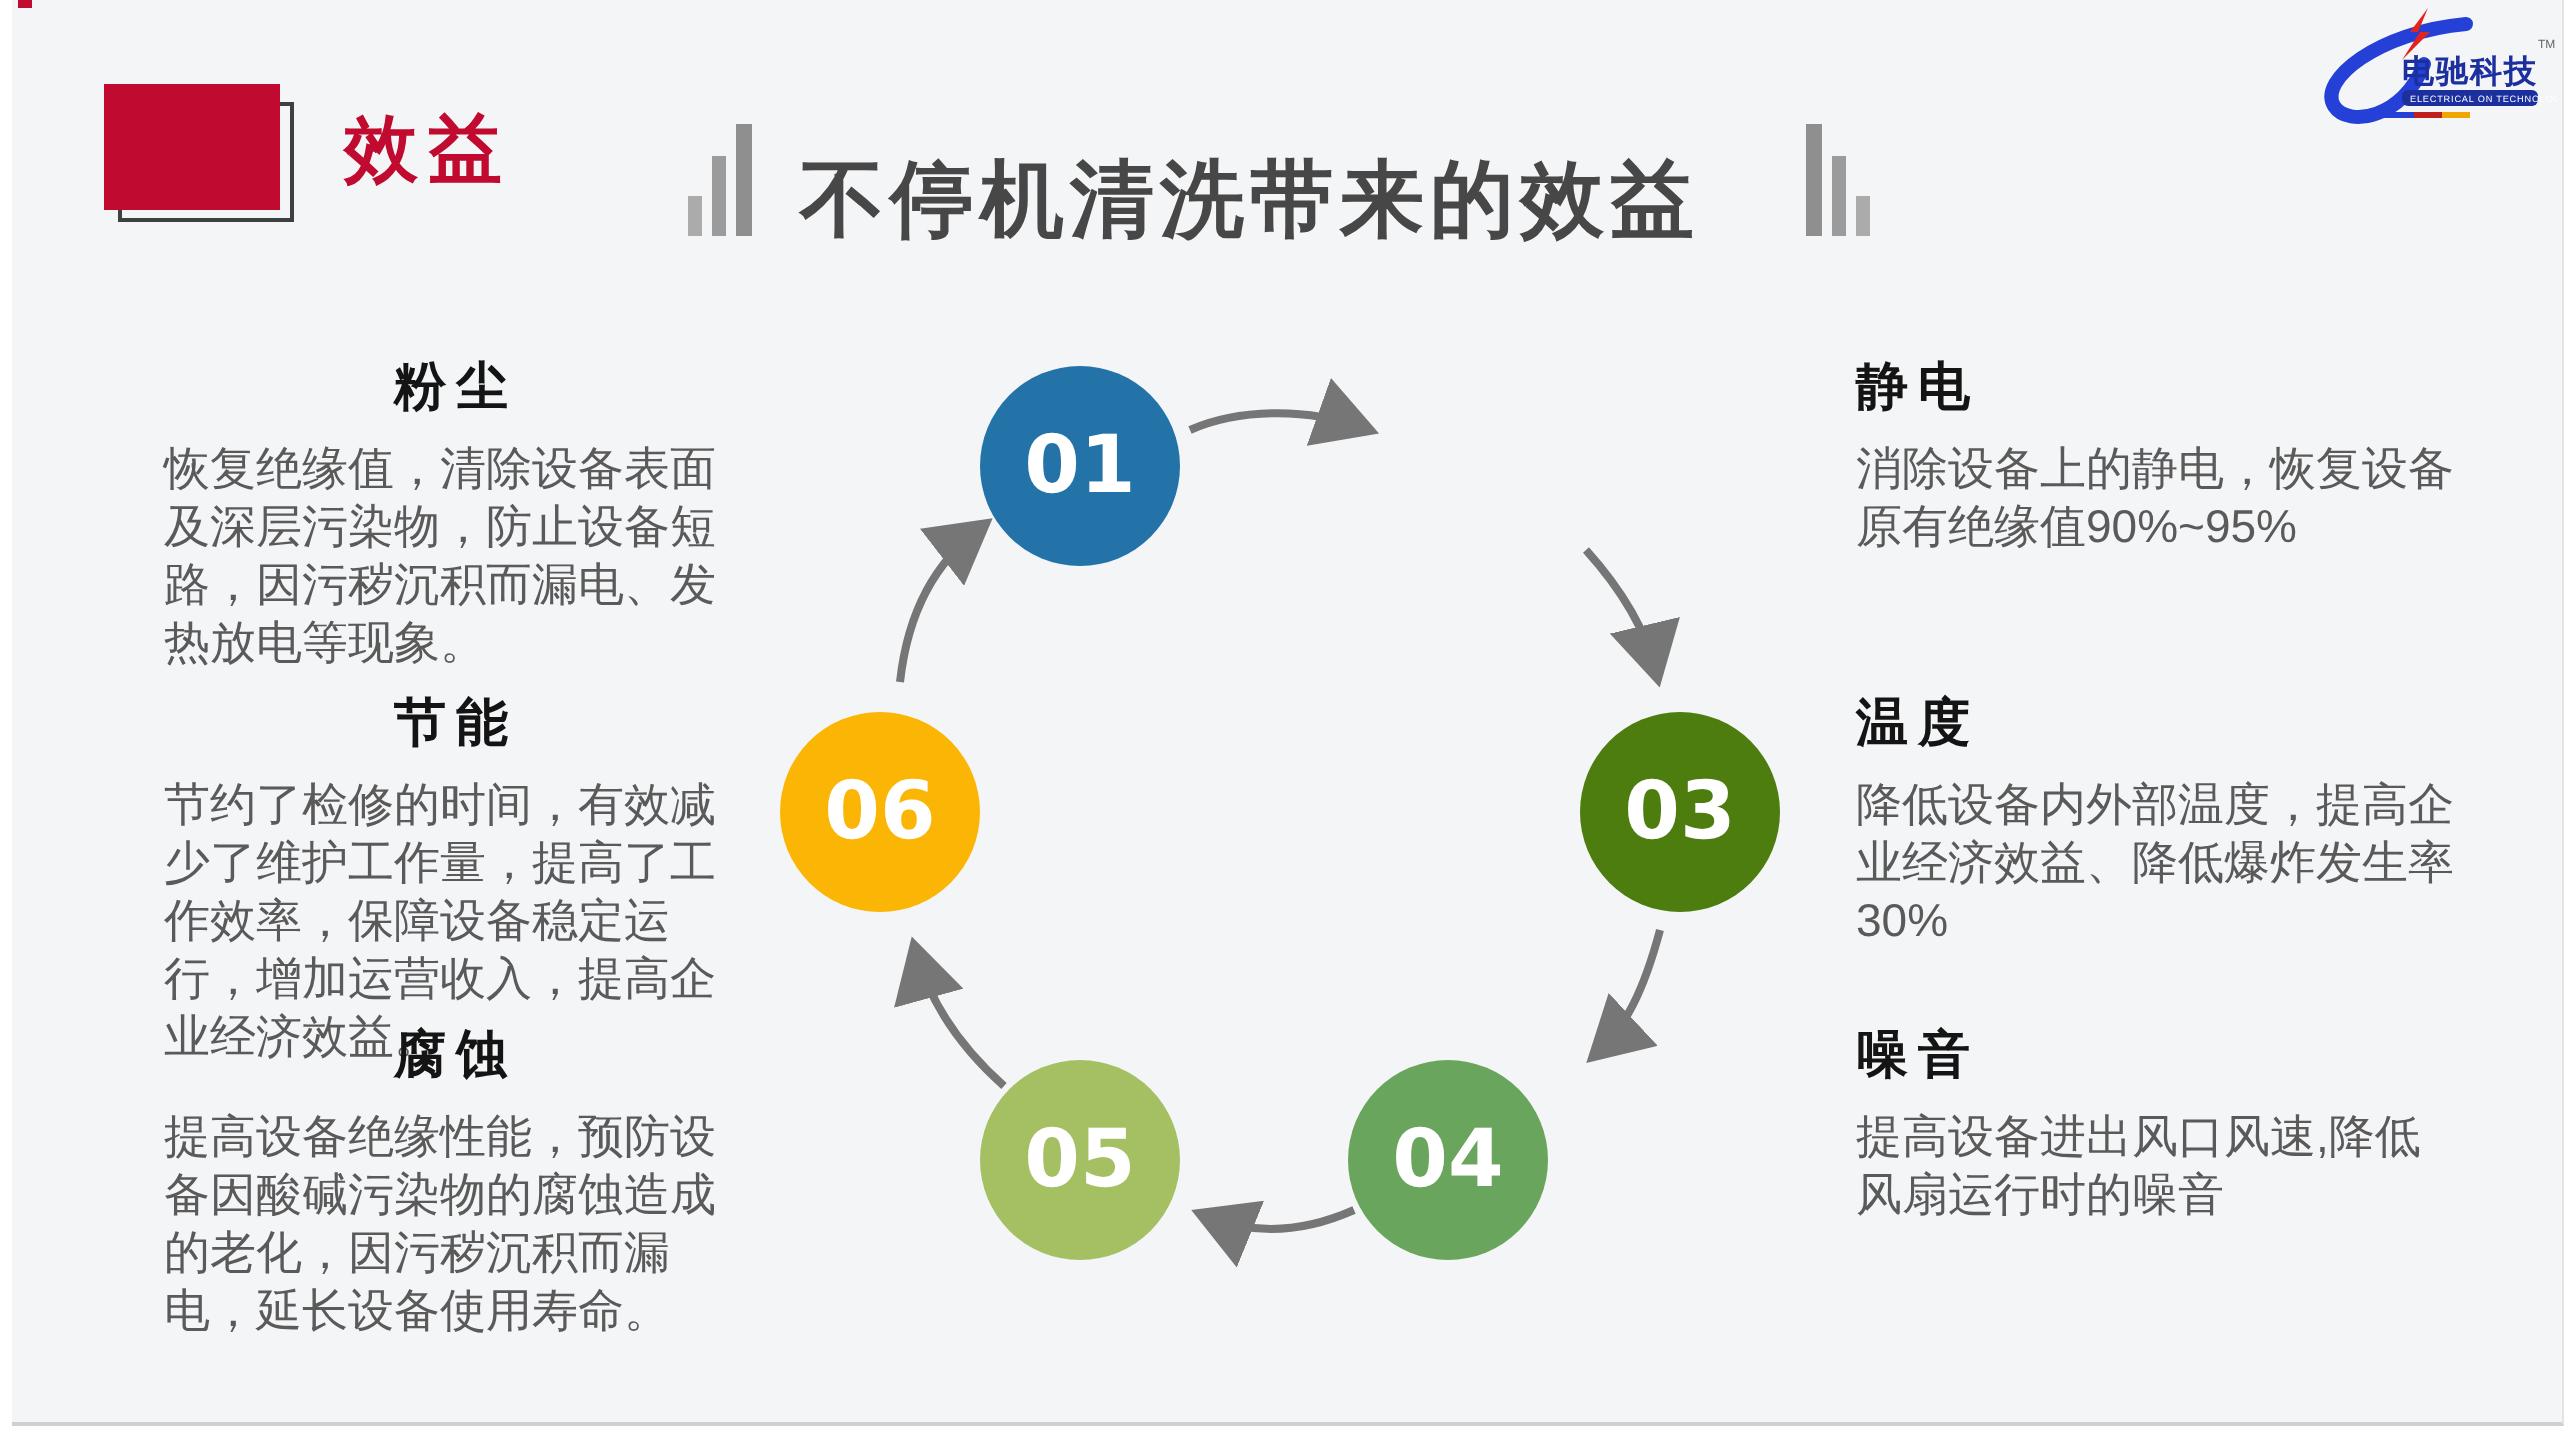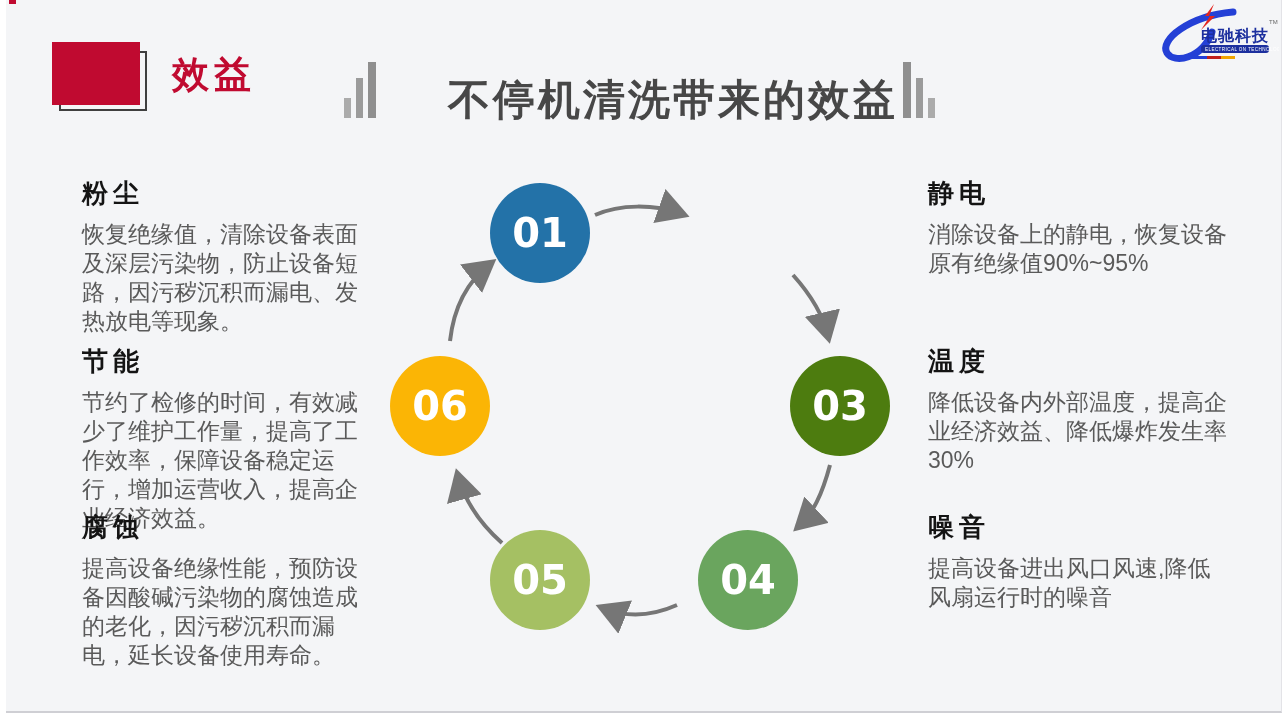--- a/index.html
+++ b/index.html
@@ -13,54 +13,54 @@
   .top-dash { position:absolute; left:3px; top:0; width:7px; height:4px; background:#c00a30; }
 
   
   .chip-outline { position:absolute; left:53px; top:51px; width:88px; height:60px;
                   border:2px solid #3f3f3f; background:transparent; }
   .chip-fill { position:absolute; left:46px; top:42px; width:88px; height:63px; background:#c00a30; }
   .section-label { position:absolute; left:166px; top:50px; font-size:37px; font-weight:bold;
                    color:#c00a30; letter-spacing:5px; }
 
   
-  .main-title { position:absolute; left:394px; top:72px; width:498px; text-align:right;
+  .main-title { position:absolute; left:394px; top:72px; width:498px; text-align:left;
                 font-size:42px; font-weight:800; color:#474747; letter-spacing:3px; white-space:nowrap; }
   .bars { position:absolute; top:62px; height:56px; display:flex; align-items:flex-end; gap:5px; }
   .bars-left  { left:338px; }
   .bars-right { left:897px; }
   .bar { width:7px; background:#9b9b9b; }
   .bar.h1 { height:20px; background:#ababab; }
   .bar.h2 { height:40px; }
   .bar.h3 { height:56px; width:8px; background:#8f8f8f; }
 
   
   .logo { position:absolute; right:2px; top:4px; width:124px; height:60px; }
 
   
   .block { position:absolute; width:292px; }
   .block h3 { font-size:26px; font-weight:bold; color:#141414; letter-spacing:5px; }
   .block p  { margin-top:9px; font-size:23px; line-height:29px; color:#5a5a5a; }
   .block.left  { left:76px; }
-  .block.left h3 { text-align:left; }
+  .block.left h3 { text-align:center; }
   .block.right { left:922px; width:300px; }
   .row1 { top:176px; }
   .row2 { top:344px; }
   .row3 { top:510px; }
 
   
   .diagram { position:absolute; left:384px; top:165px; width:520px; height:480px; }
   .diagram svg.arrows { position:absolute; left:0; top:0; }
   .circle { position:absolute; width:100px; height:100px; border-radius:50%;
             display:flex; align-items:center; justify-content:center; }
   .circle span { color:#ffffff; font-size:40px; font-weight:800; font-family:"DejaVu Sans",sans-serif; }
   .c1 { left:100px; top:18px;  }
   .c2 { left:300px; top:18px;  }
   .c3 { left:400px; top:191px; }
-  .c4 { left:308px; top:365px; }
+  .c4 { left:284px; top:365px; }
   .c5 { left:100px; top:365px; }
   .c6 { left:0;     top:191px; }
 </style>
 </head>
 <body>
 
 <div class="slide">
 
   <div class="top-dash"></div>
 

